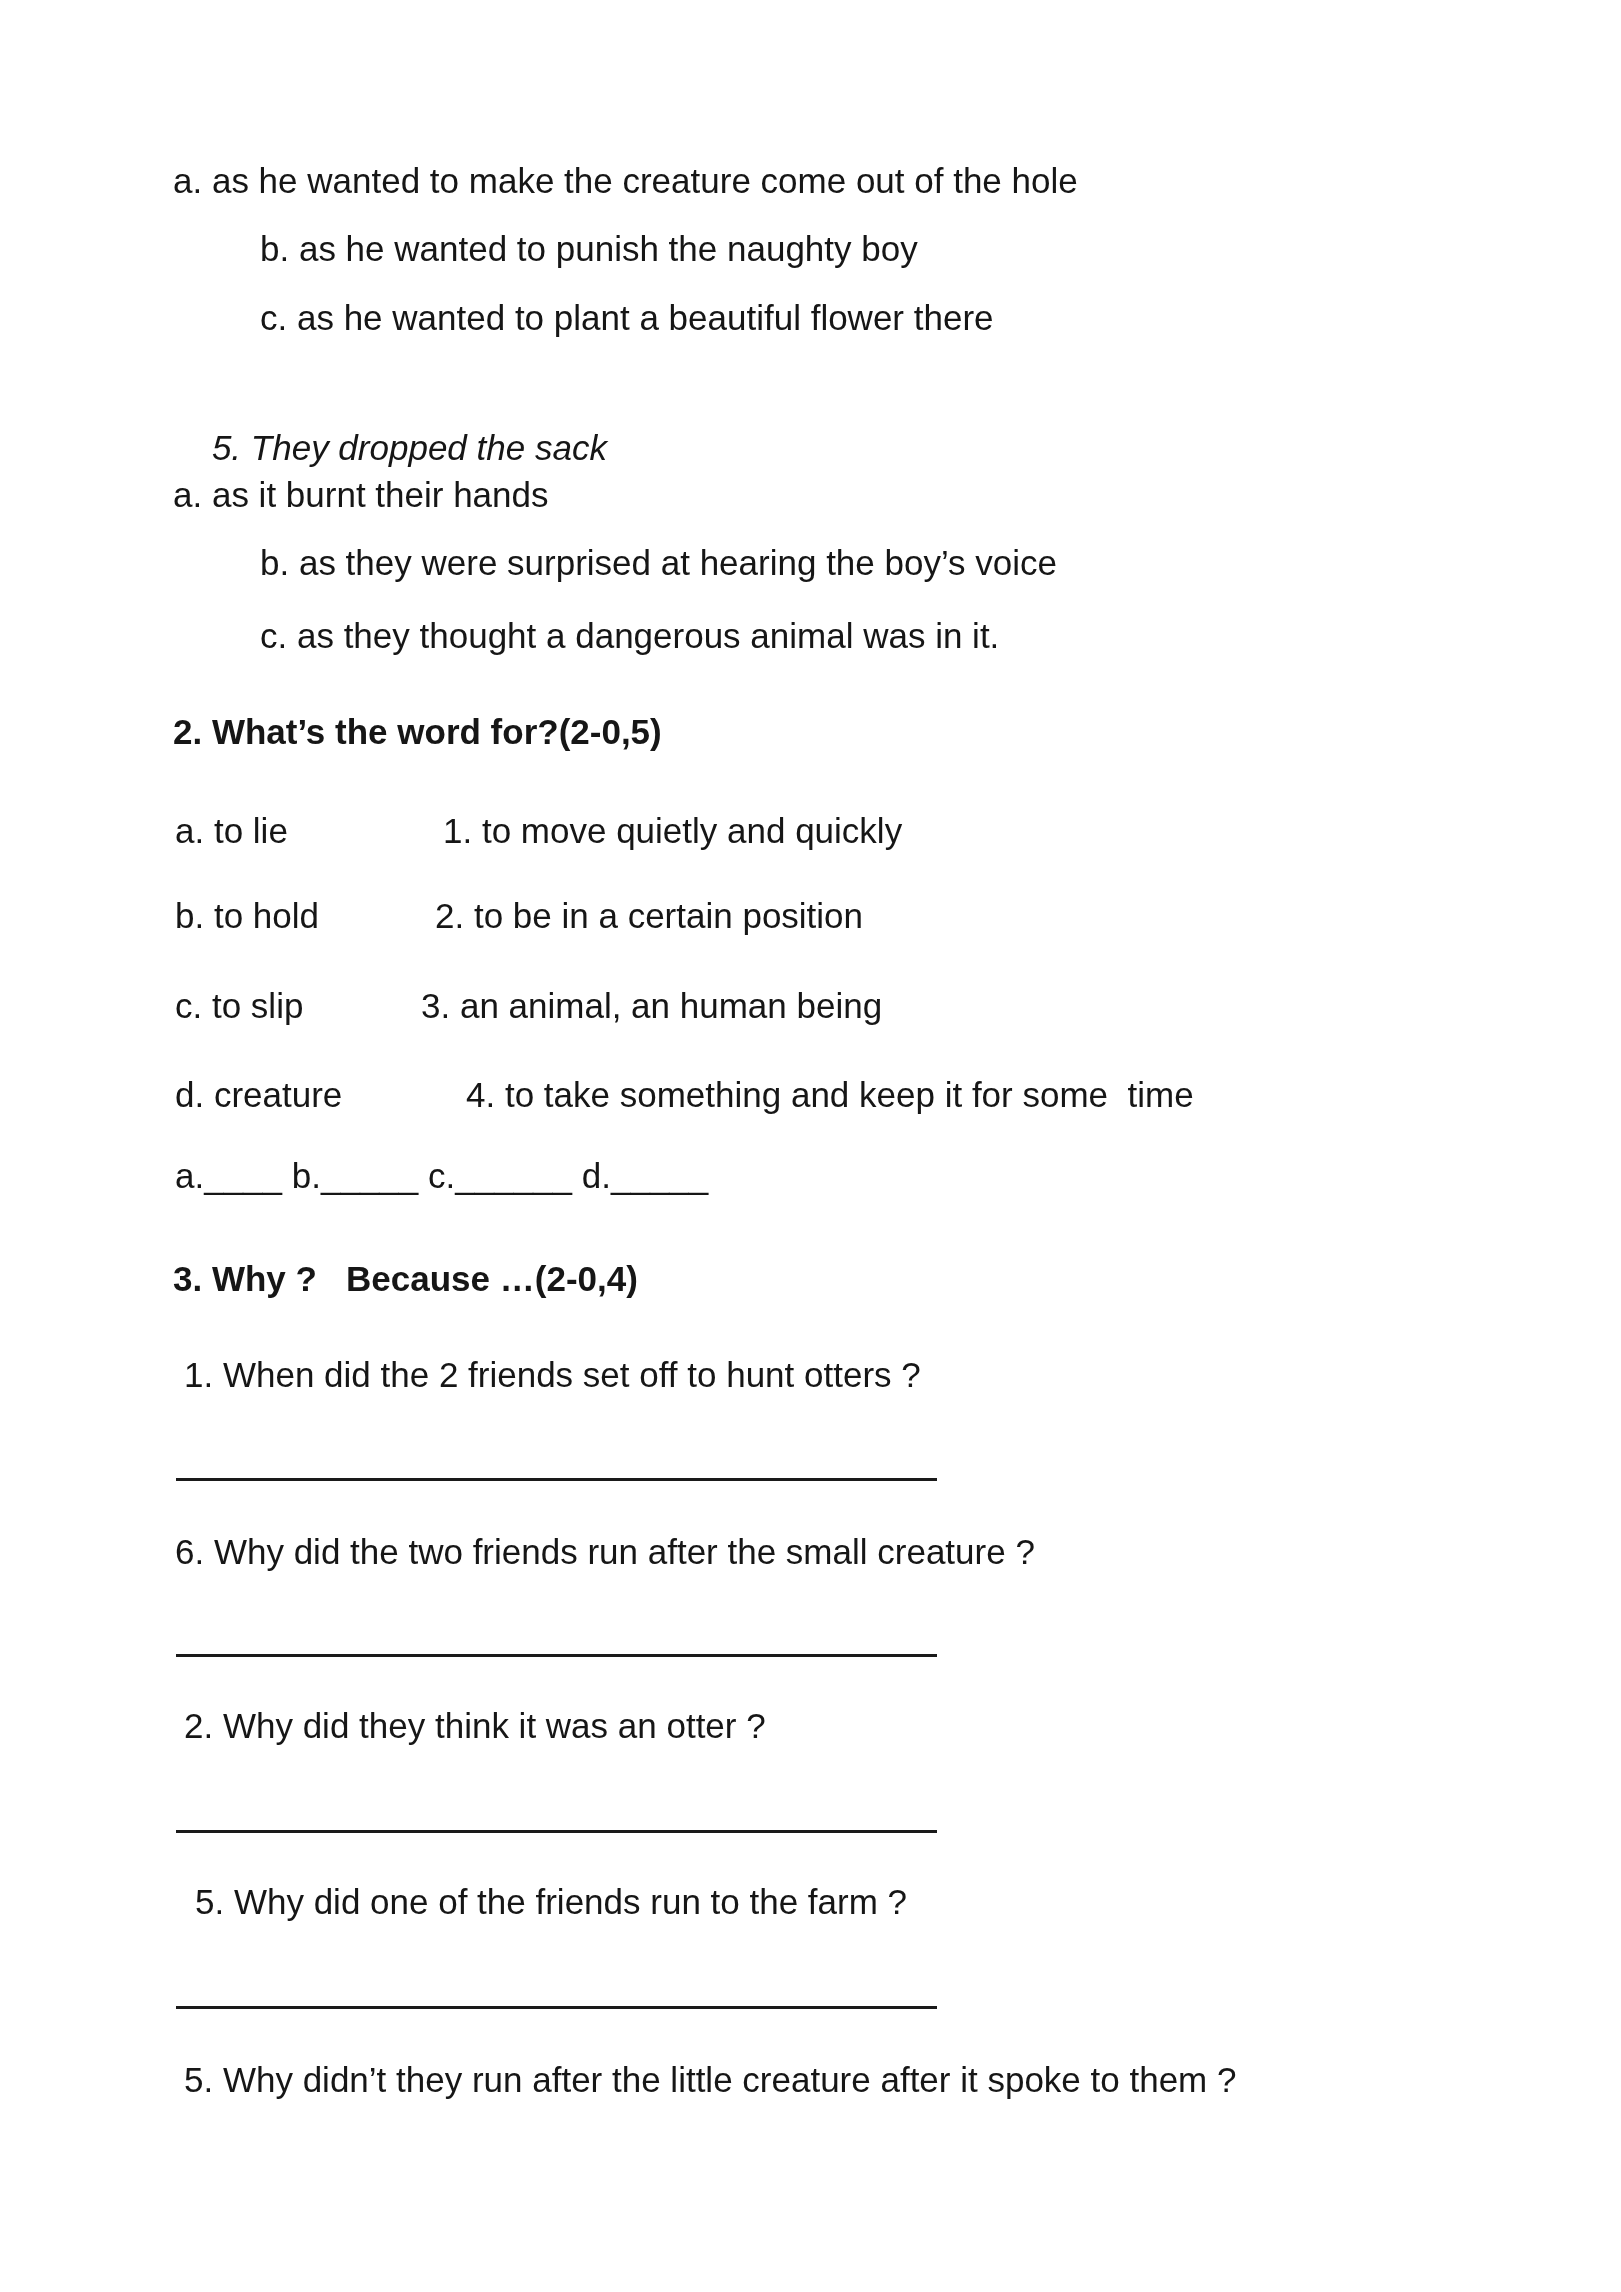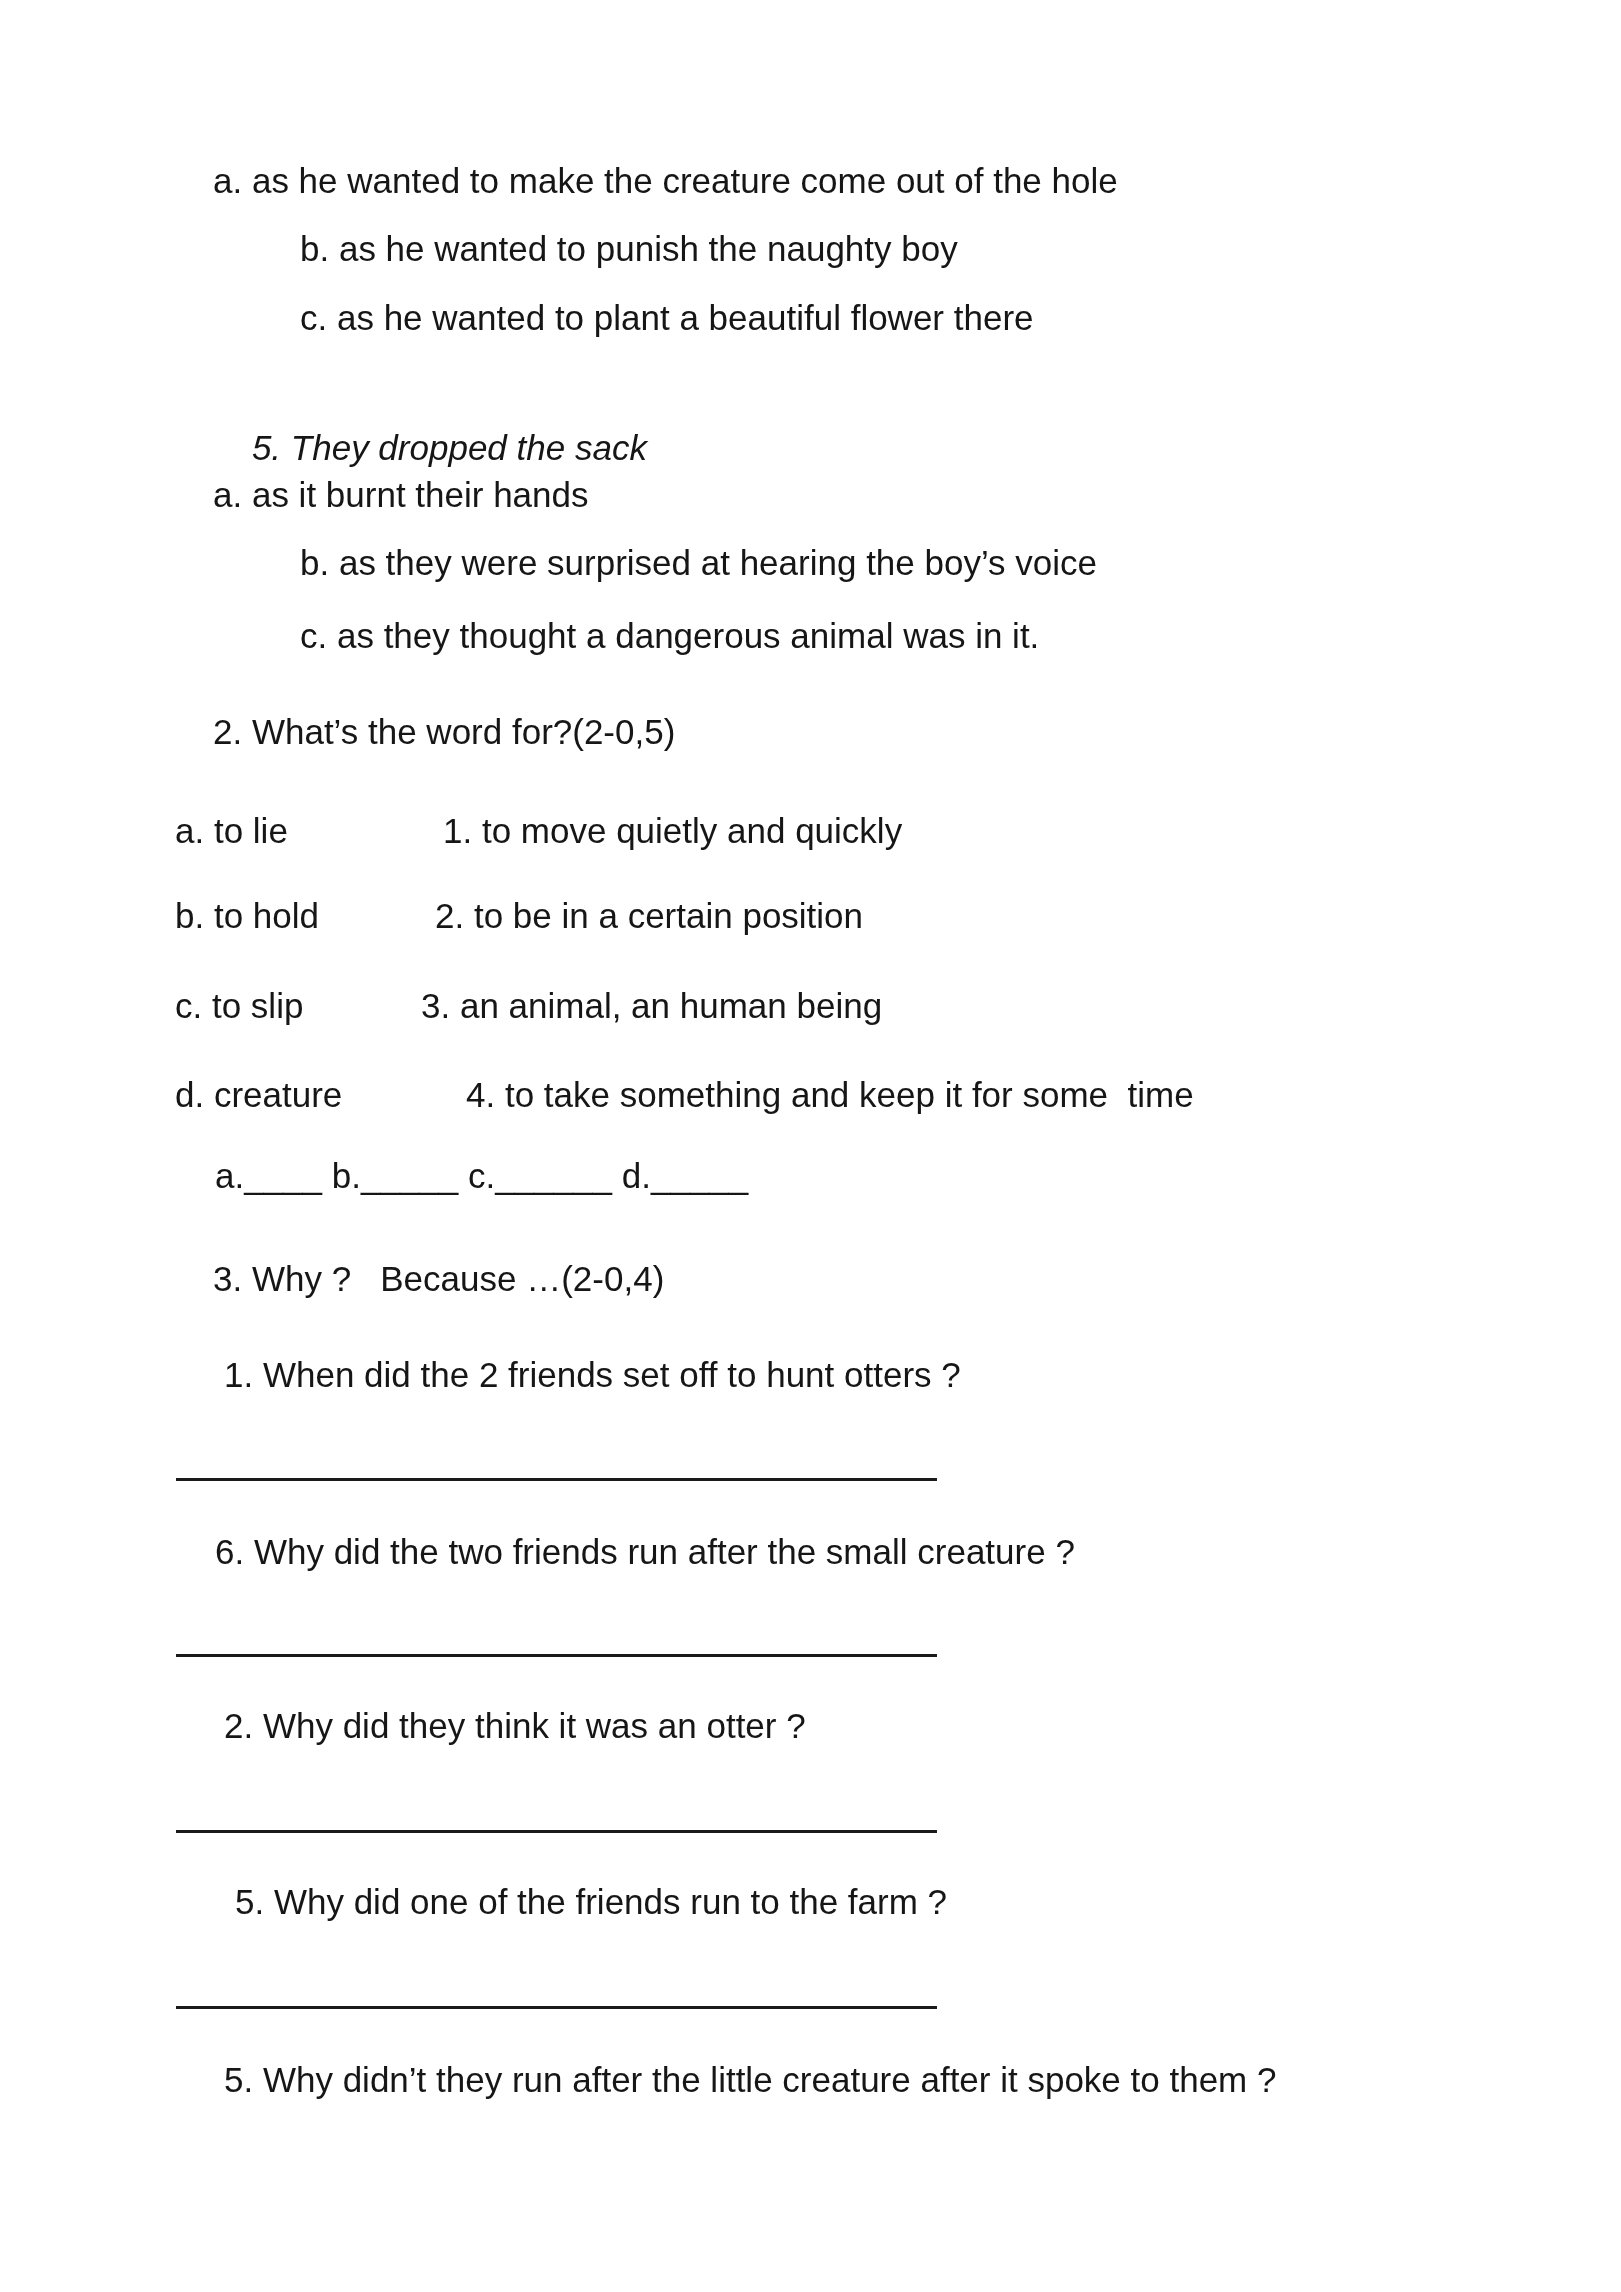--- a/index.html
+++ b/index.html
@@ -17,23 +17,22 @@
     overflow: hidden;
   }
   .page {
     position: absolute;
     inset: 0;
   }
   .line {
     position: absolute;
     white-space: pre;
     line-height: 43px;
-    margin-left: 40px;
   }
-  .bold { font-weight: normal; }
+  .bold { font-weight: bold; }
   .italic { font-style: italic; }
   .underlined {
     text-decoration-thickness: 2.7px;
     text-underline-offset: 7.2px;
   }
   .match-row {
     position: absolute;
     left: 0;
     width: 100%;
     height: 43px;

